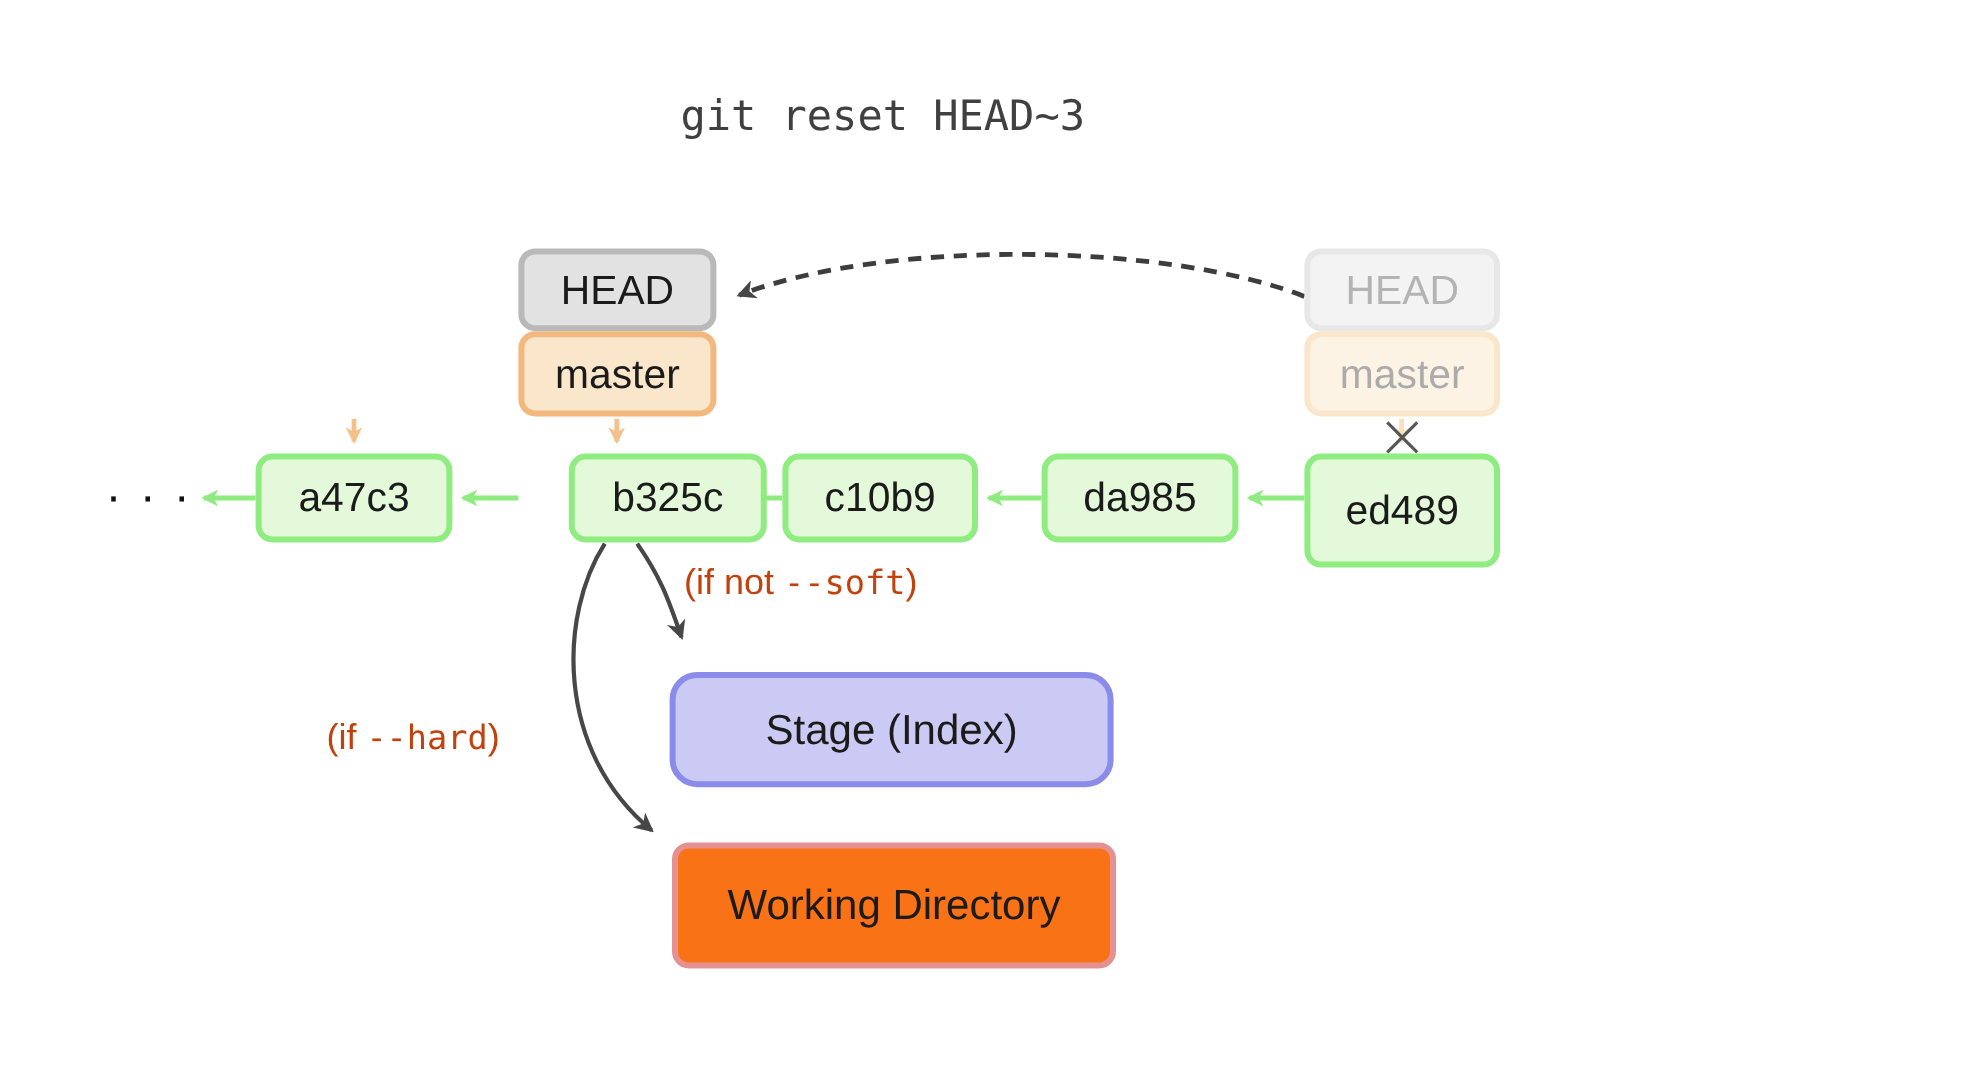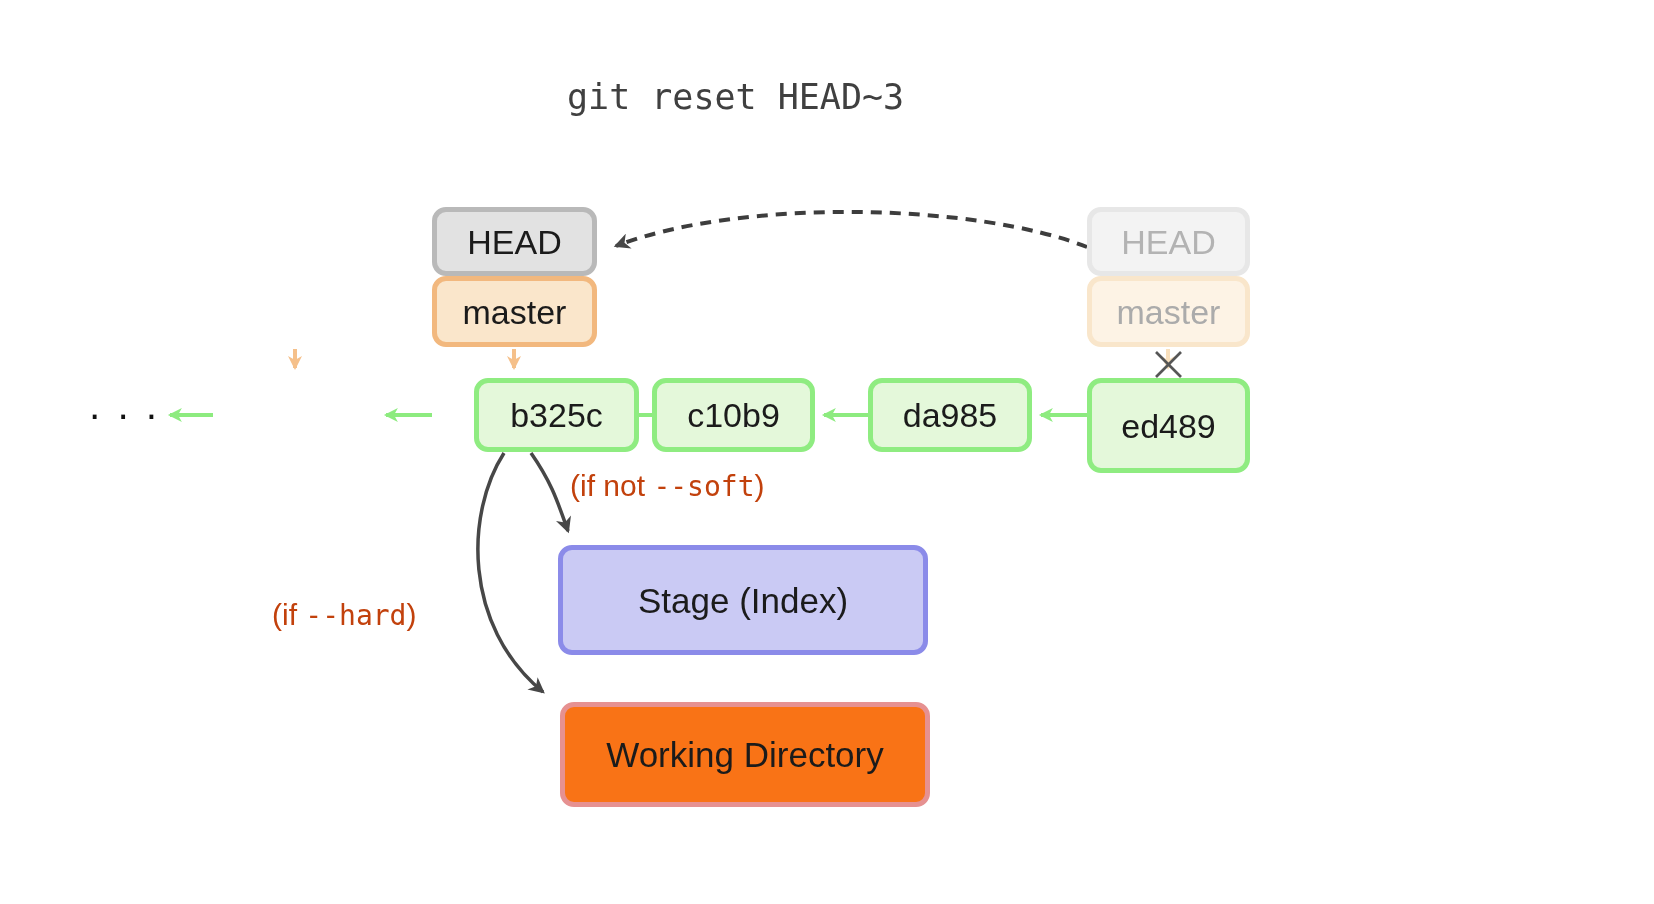--- a/index.html
+++ b/index.html
@@ -89,36 +89,39 @@
     <span>master</span>
   </div>
 
   <div class="box head-old" style="left:1087px;top:207px;width:163px;height:69px;">
     <span>HEAD</span>
   </div>
   <div class="box branch-old" style="left:1087px;top:276px;width:163px;height:71px;">
     <span>master</span>
   </div>
 
+  <div class="box commit" style="left:213px;top:378px;width:164px;height:74px;">
+    <span>a47c3</span>
+  </div>
   <div class="box commit" style="left:432px;top:378px;width:165px;height:74px;margin-left:42px;">
     <span>b325c</span>
   </div>
   <div class="box commit" style="left:652px;top:378px;width:163px;height:74px;">
     <span>c10b9</span>
   </div>
   <div class="box commit" style="left:868px;top:378px;width:164px;height:74px;">
     <span>da985</span>
   </div>
   <div class="box commit" style="left:1087px;top:378px;width:163px;height:95px;text-align:center;">
     <span>ed489</span>
   </div>
 
   <div class="cond cond-soft"><span>(if not </span><span class="code">--soft</span><span>)</span></div>
   <div class="cond cond-hard"><span>(if </span><span class="code">--hard</span><span>)</span></div>
 
-  <div class="box stage" style="left:558px;top:545px;width:370px;height:110px;">
+  <div class="box stage" style="left:558px;top:560px;width:370px;height:96px;border-radius:23px;">
     <span>Stage (Index)</span>
   </div>
   <div class="box working" style="left:560px;top:702px;width:370px;height:105px;">
     <span>Working Directory</span>
   </div>
 
 </div>
 
 </body></html>

